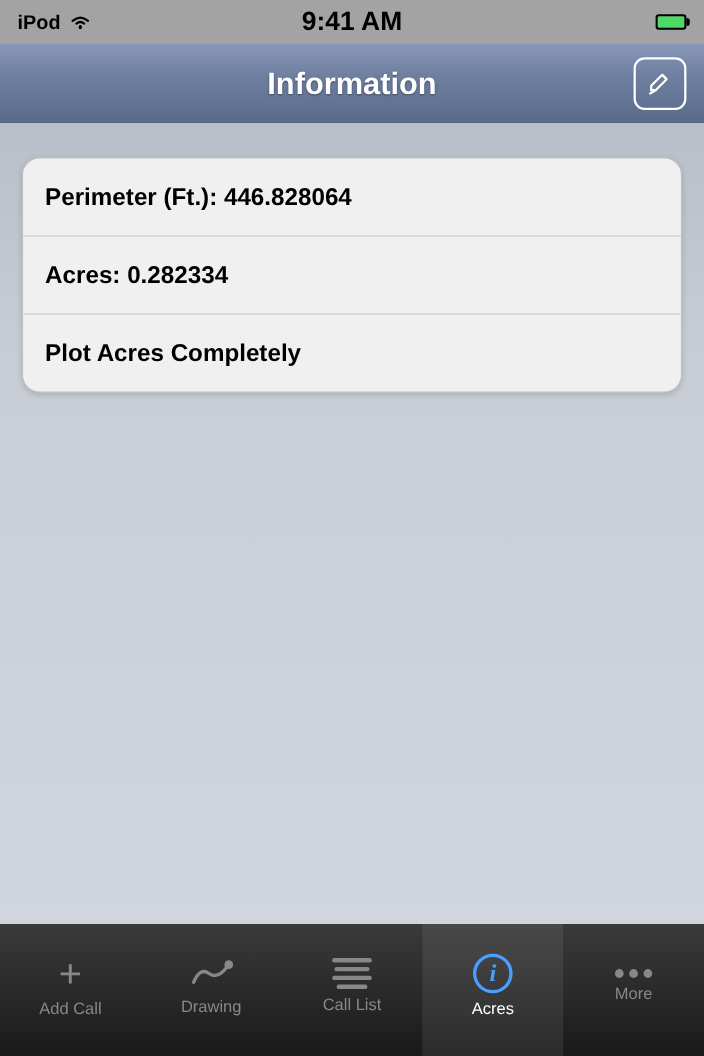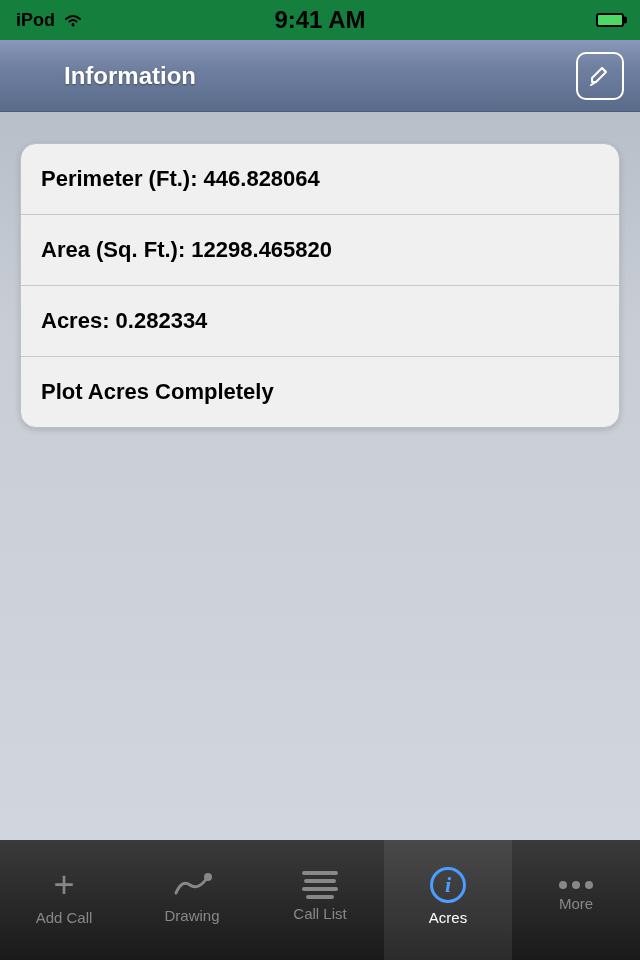--- a/index.html
+++ b/index.html
@@ -10,21 +10,21 @@
       font-family: -apple-system, 'Helvetica Neue', Helvetica, Arial, sans-serif;
       background: #c8cdd6;
       overflow: hidden;
       position: relative;
     }
 
     
     #status-bar {
       width: 100%;
       height: 40px;
-      background: #15803d;
+      background: #a3a3a3;
       display: flex;
       align-items: center;
       justify-content: space-between;
       padding: 0 16px;
       position: relative;
     }
     .status-left {
       display: flex;
       align-items: center;
       gap: 8px;
@@ -89,25 +89,25 @@
       height: 72px;
       background: linear-gradient(180deg, #8a97b8 0%, #6e7fa0 40%, #5a6b8a 100%);
       display: flex;
       align-items: center;
       justify-content: space-between;
       padding: 0 16px;
       border-bottom: 1px solid #4a5a7a;
     }
     #nav-title {
       color: #fff;
-      font-size: 24px;
+      font-size: 28px;
       font-weight: bold;
       text-shadow: 0 1px 2px rgba(0,0,0,0.4);
       flex: 1;
-      text-align: left;
+      text-align: center;
     }
     #edit-button {
       width: 48px;
       height: 48px;
       border: 2px solid #fff;
       border-radius: 10px;
       background: transparent;
       display: flex;
       align-items: center;
       justify-content: center;
@@ -276,23 +276,20 @@
     </svg>
   </button>
 </div>
 
 <div id="main-content">
   <div id="info-table">
     <div class="info-row">
       <span>Perimeter (Ft.): 446.828064</span>
     </div>
     <div class="info-row">
-      <span>Area (Sq. Ft.): 12298.465820</span>
-    </div>
-    <div class="info-row">
       <span>Acres: 0.282334</span>
     </div>
     <div class="info-row">
       <span>Plot Acres Completely</span>
     </div>
   </div>
 </div>
 
 <div id="tab-bar">
 

